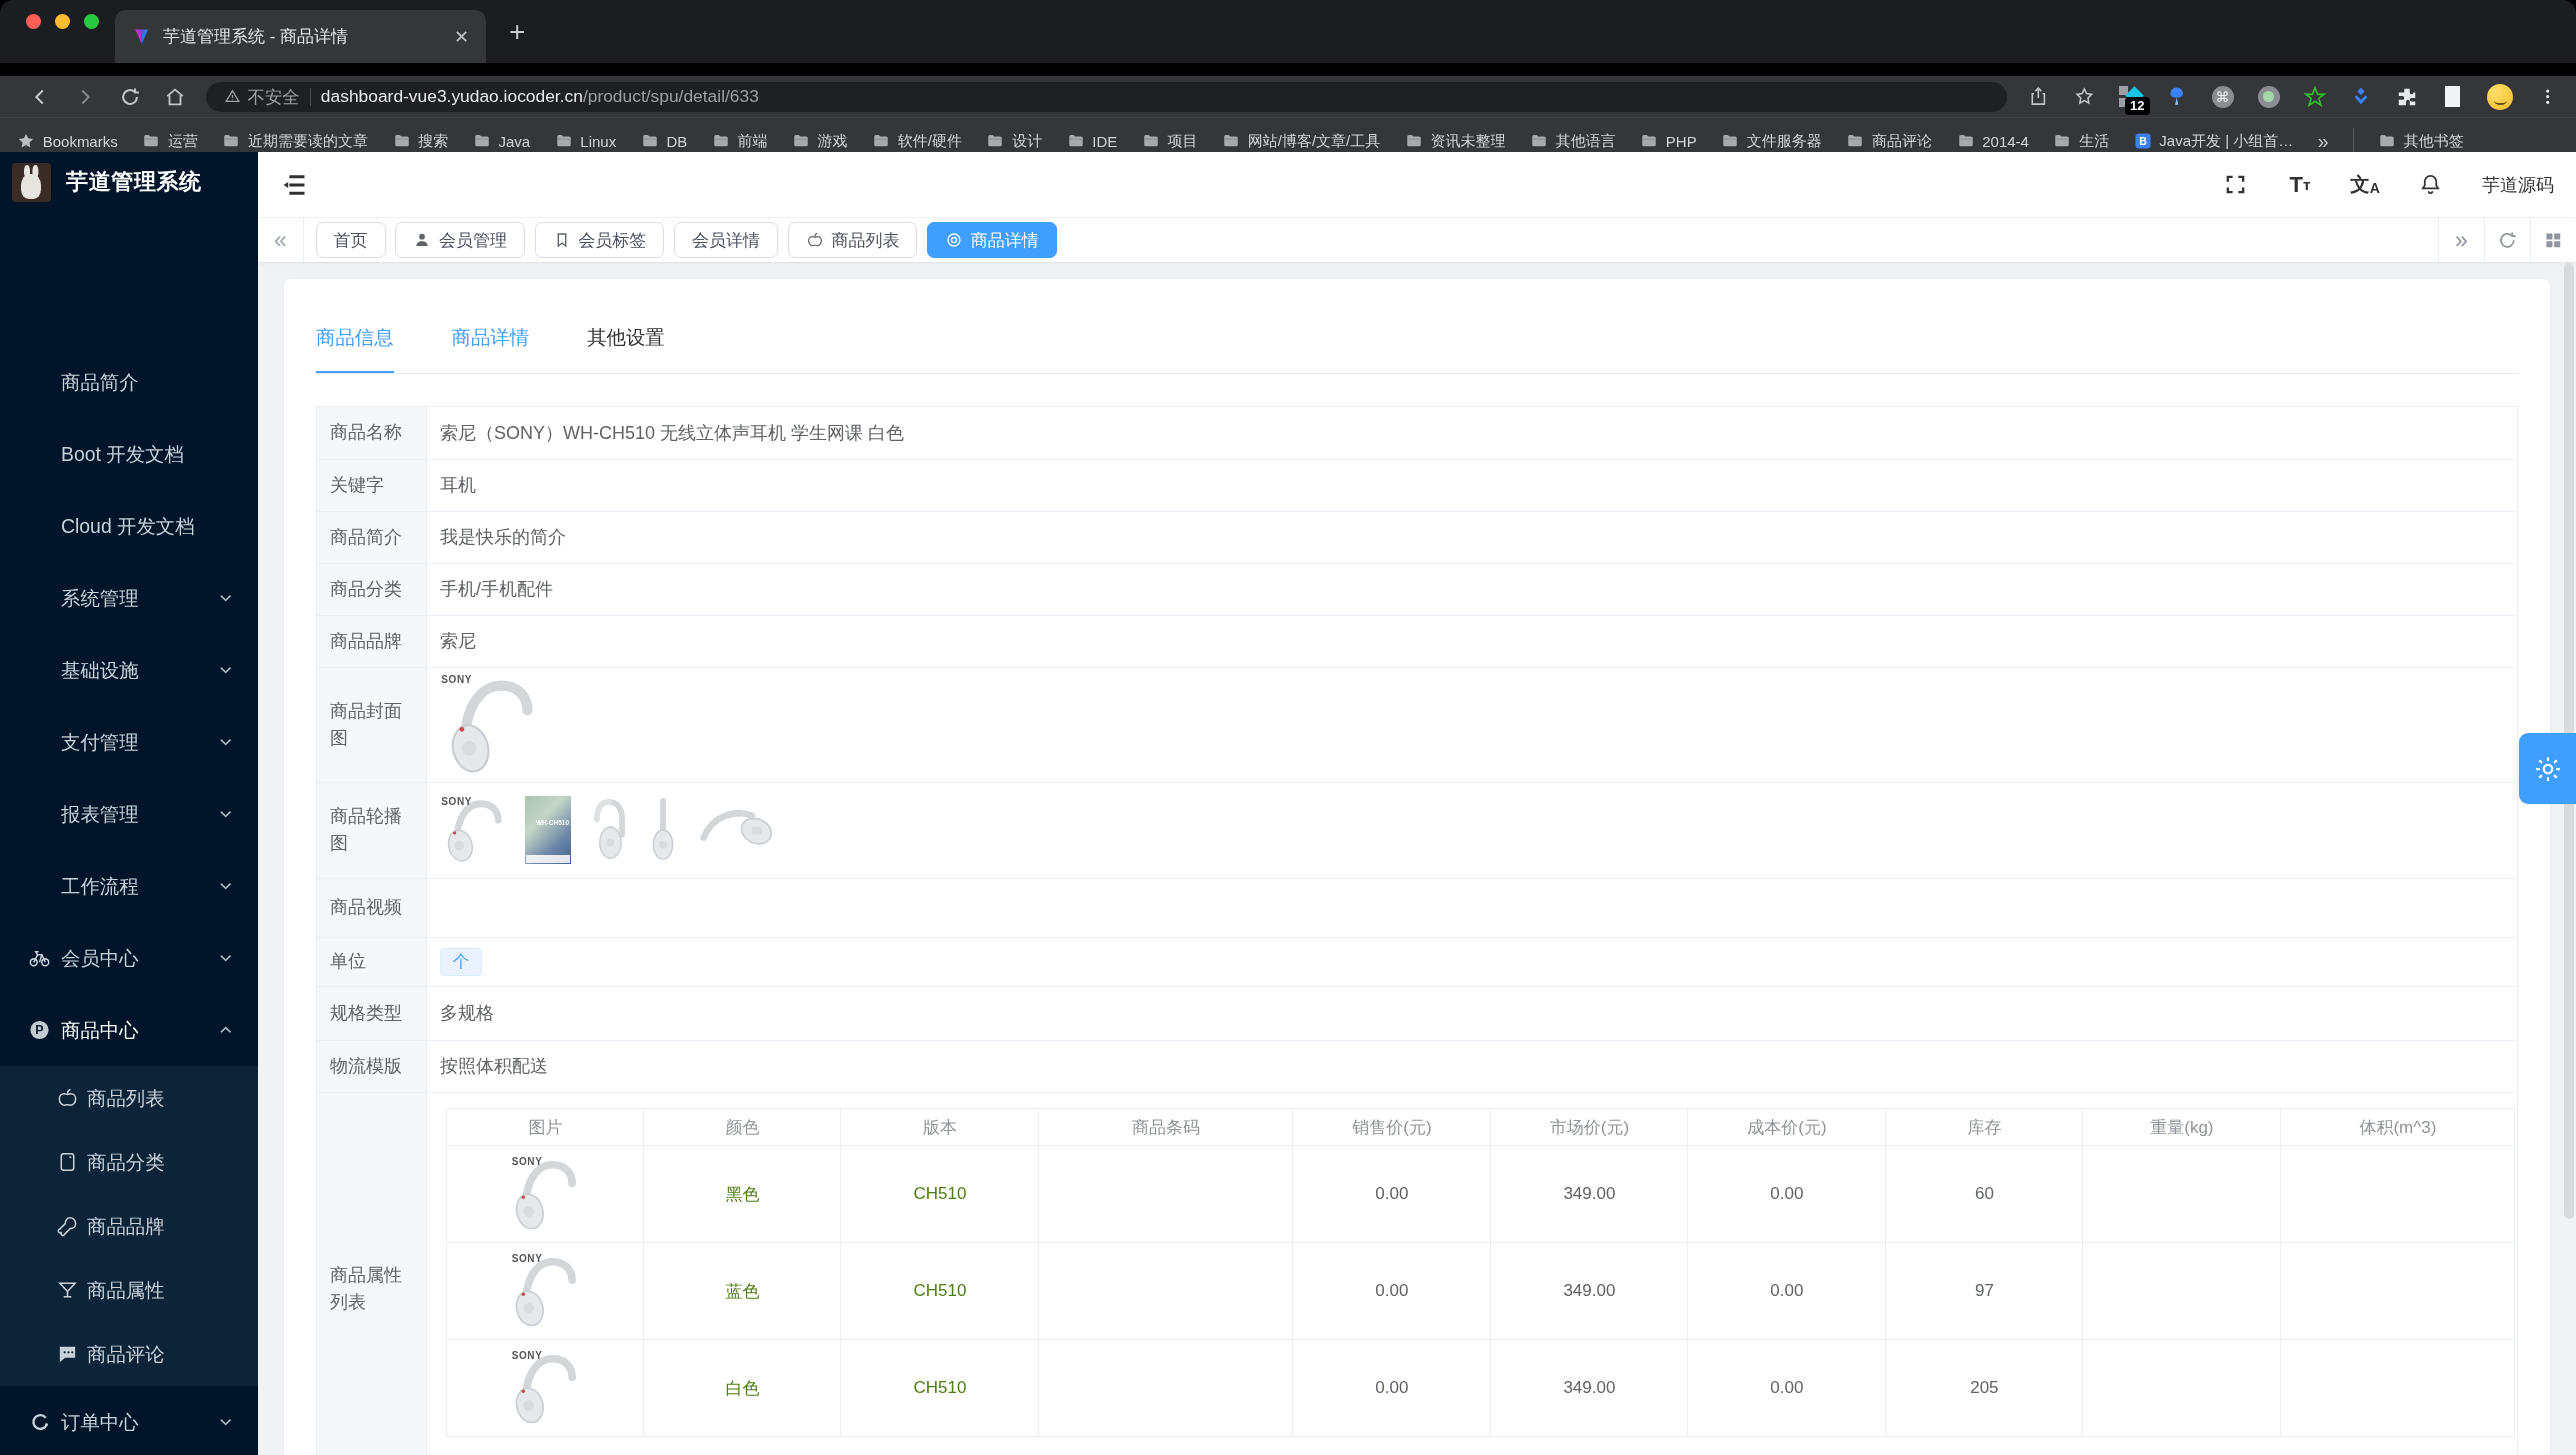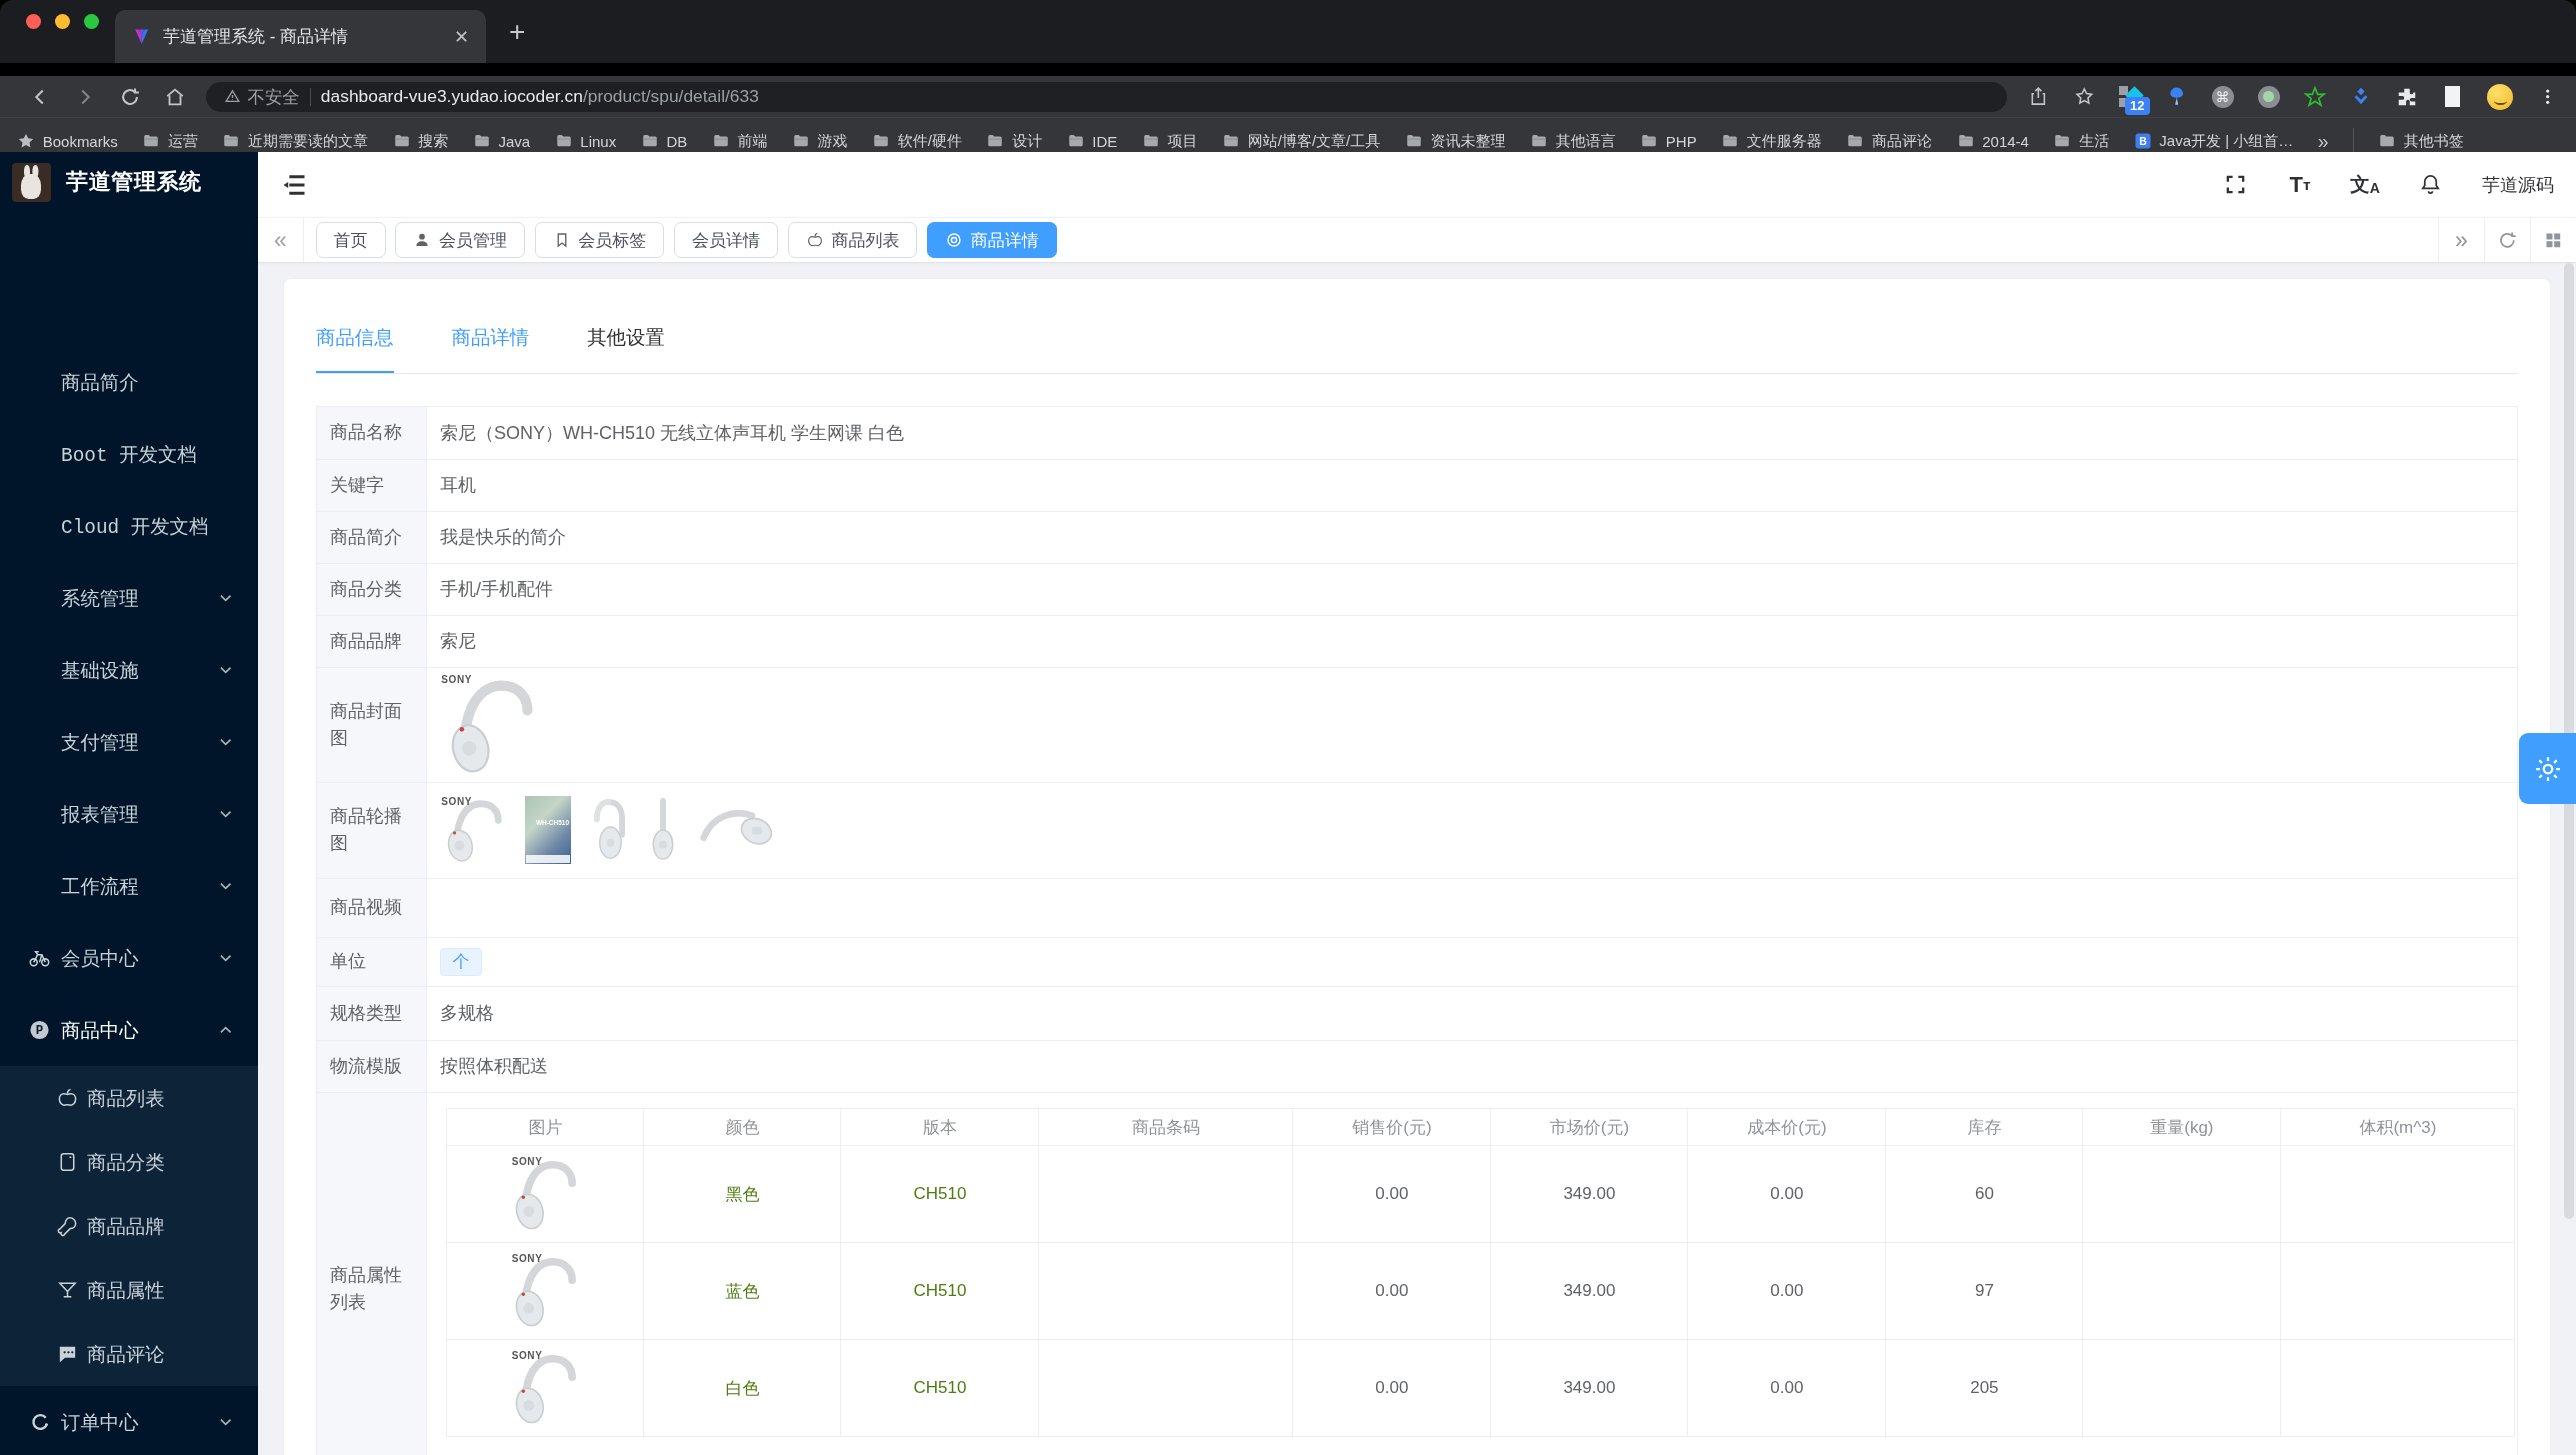--- a/index.html
+++ b/index.html
@@ -22,34 +22,34 @@
   .nav-ic { width:45px; display:flex; justify-content:center; color:#c2c5c9; }
   .nav-ic.dim { color:#82868b; }
   .urlpill { width:1801px; height:30px; margin-left:9px; border-radius:15.5px; background:#1f2023;
              display:flex; align-items:center; padding:0 18px; gap:10.3px; font-size:17.4px; }
   .sec-label { color:#9aa0a6; display:flex; align-items:center; gap:6.5px; }
   .pill-divider { width:0.6px; height:18px; background:#4a4d52; }
   .url-host { color:#e8eaed; }
   .url-path { color:#9aa0a6; }
   .toolbar-right { margin-left:auto; display:flex; align-items:center; gap:23px; }
   .ext-ic { position:relative; width:23px; height:23px; display:flex; align-items:center; justify-content:center; }
-  .ext-badge { position:absolute; right:-7.7px; bottom:-6.5px; background:#3b82f6; color:#fff; font-size:13px;
+  .ext-badge { position:absolute; right:-7.7px; bottom:-6.5px; background:#000000; color:#fff; font-size:13px;
                padding:1.3px 5.2px; border-radius:3.9px; font-weight:bold; }
   .avatar-face { width:26px; height:26px; border-radius:50%; background:radial-gradient(circle at 35% 30%,#ffe06a,#f2b829); position:relative; }
   .avatar-face:after { content:""; position:absolute; left:6.5px; top:13px; width:13px; height:6.5px;
                        border-bottom:2.6px solid #6b4a12; border-radius:50%; }
   .bookmarksbar { height:47px; background:#35363a; border-top:0.6px solid rgba(255,255,255,.05);
                   display:flex; align-items:center; padding:0 17px; gap:24.5px; font-size:15px; color:#d3d5d9; white-space:nowrap; overflow:hidden; }
   .bm-item { display:flex; align-items:center; gap:7.7px; flex:none; }
   .bm-item .ic { width:18px; height:18px; }
   .bm-sep { width:0.6px; height:26px; background:#55575c; flex:none; }
   .bm-overflow { color:#c7c9cc; font-size:19.4px; }
 
   
-  .sidebar { position:absolute; left:0; top:152px; width:258px; bottom:0; background:#001529; overflow:hidden;font-family:Liberation Mono, monospace; }
+  .sidebar { position:absolute; left:0; top:152px; width:258px; bottom:0; background:#001529; overflow:hidden; }
   .logo-row { display:flex; align-items:center; gap:15.5px; padding:10.3px 0 0 11.6px; height:50px; }
   .logo-img { width:39px; height:39px; border-radius:3.9px; background:#3b2b25; position:relative; overflow:hidden; flex:none; }
   .logo-img:before { content:""; position:absolute; left:9.7px; top:11.6px; width:19.4px; height:24.5px; background:#e8e4df; border-radius:46% 46% 40% 40%; }
   .logo-img:after { content:""; position:absolute; left:12.3px; top:2.6px; width:5.8px; height:13px; background:#e8e4df; border-radius:45%;
                     box-shadow:8.4px 0 0 #e8e4df; }
   .app-title { color:#fff; font-size:22px; font-weight:bold; letter-spacing:0.6px; }
   .menu { position:absolute; top:194px; left:0; right:0; }
   .menu-item { height:72px; display:flex; align-items:center; color:#c9d1d9; font-size:19.4px; position:relative; padding-left:61px; }
   .menu-item .mi-icon { position:absolute; left:28px; top:50%; transform:translateY(-50%); width:23px; height:23px; color:#c9d1d9; }
   .menu-item .mi-icon svg { width:23px; height:23px; }

